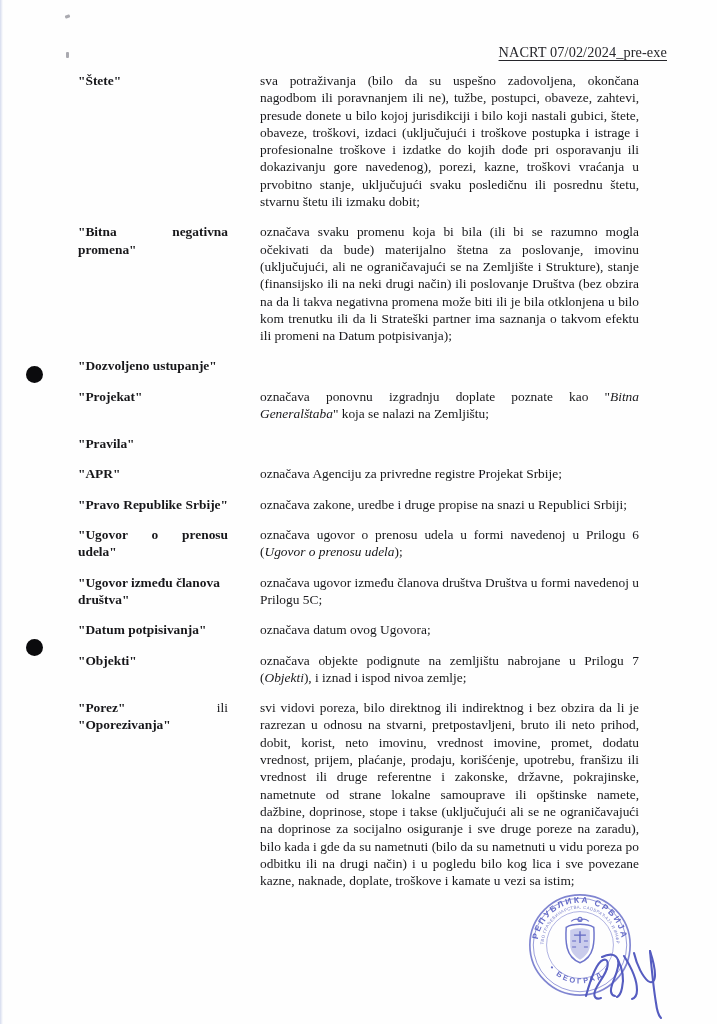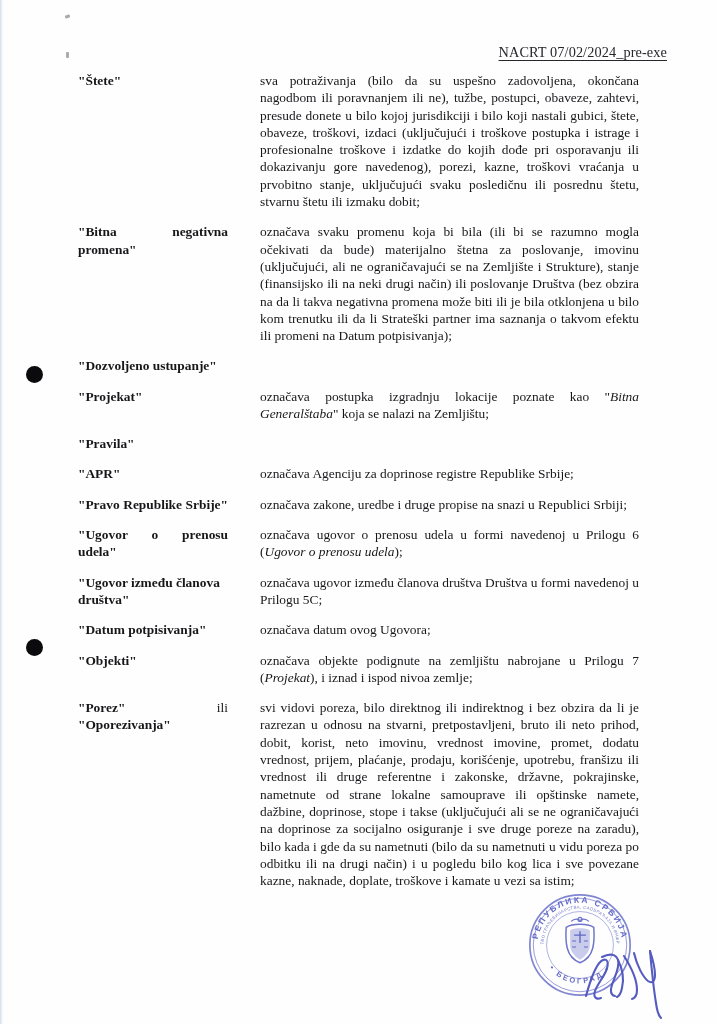--- a/index.html
+++ b/index.html
@@ -161,48 +161,48 @@
       </div>
       <div class="def-row">
         <div class="def-term">"Bitna negativna promena"</div>
         <div class="def-body"><span>označava svaku promenu koja bi bila (ili bi se razumno mogla očekivati da bude) materijalno štetna za poslovanje, imovinu (uključujući, ali ne ograničavajući se na Zemljište i Strukture), stanje (finansijsko ili na neki drugi način) ili poslovanje Društva (bez obzira na da li takva negativna promena može biti ili je bila otklonjena u bilo kom trenutku ili da li Strateški partner ima saznanja o takvom efektu ili promeni na Datum potpisivanja);</span></div>
       </div>
       <div class="def-row">
         <div class="def-term noj">"Dozvoljeno ustupanje"</div>
       </div>
       <div class="def-row">
         <div class="def-term noj">"Projekat"</div>
-        <div class="def-body"><span>označava postupka izgradnju lokacije poznate kao "</span><span class="it">Bitna Generalštaba</span><span>" koja se nalazi na Zemljištu;</span></div>
+        <div class="def-body"><span>označava ponovnu izgradnju doplate poznate kao "</span><span class="it">Bitna Generalštaba</span><span>" koja se nalazi na Zemljištu;</span></div>
       </div>
       <div class="def-row">
         <div class="def-term noj">"Pravila"</div>
       </div>
       <div class="def-row">
         <div class="def-term noj">"APR"</div>
-        <div class="def-body"><span>označava Agenciju za doprinose registre Republike Srbije;</span></div>
+        <div class="def-body"><span>označava Agenciju za privredne registre Projekat Srbije;</span></div>
       </div>
       <div class="def-row">
         <div class="def-term">"Pravo Republike Srbije"</div>
         <div class="def-body"><span>označava zakone, uredbe i druge propise na snazi u Republici Srbiji;</span></div>
       </div>
       <div class="def-row">
         <div class="def-term">"Ugovor o prenosu udela"</div>
         <div class="def-body"><span>označava ugovor o prenosu udela u formi navedenoj u </span><span class="ul">Prilogu 6</span><span> (</span><span class="it">Ugovor o prenosu udela</span><span>);</span></div>
       </div>
       <div class="def-row">
         <div class="def-term noj">"Ugovor između članova društva"</div>
         <div class="def-body"><span>označava ugovor između članova društva Društva u formi navedenoj u </span><span class="ul">Prilogu 5C</span><span>;</span></div>
       </div>
       <div class="def-row">
         <div class="def-term noj">"Datum potpisivanja"</div>
         <div class="def-body"><span>označava datum ovog Ugovora;</span></div>
       </div>
       <div class="def-row">
         <div class="def-term noj">"Objekti"</div>
-        <div class="def-body"><span>označava objekte podignute na zemljištu nabrojane u </span><span class="ul">Prilogu 7</span><span> (</span><span class="it">Projekat</span><span>), i iznad i ispod nivoa zemlje;</span></div>
+        <div class="def-body"><span>označava objekte podignute na zemljištu nabrojane u </span><span class="ul">Prilogu 7</span><span> (</span><span class="it">Objekti</span><span>), i iznad i ispod nivoa zemlje;</span></div>
       </div>
       <div class="def-row">
         <div class="def-term noj">
           <div style="display: flex; justify-content: space-between;">
             <span>"Porez"</span>
             <span class="plain">ili</span>
           </div>
           <div>"Oporezivanja"</div>
         </div>
         <div class="def-body"><span>svi vidovi poreza, bilo direktnog ili indirektnog i bez obzira da li je razrezan u odnosu na stvarni, pretpostavljeni, bruto ili neto prihod, dobit, korist, neto imovinu, vrednost imovine, promet, dodatu vrednost, prijem, plaćanje, prodaju, korišćenje, upotrebu, franšizu ili vrednost ili druge referentne i zakonske, državne, pokrajinske, nametnute od strane lokalne samouprave ili opštinske namete, dažbine, doprinose, stope i takse (uključujući ali se ne ograničavajući na doprinose za socijalno osiguranje i sve druge poreze na zaradu), bilo kada i gde da su nametnuti (bilo da su nametnuti u vidu poreza po odbitku ili na drugi način) i u pogledu bilo kog lica i sve povezane kazne, naknade, doplate, troškove i kamate u vezi sa istim;</span></div>

